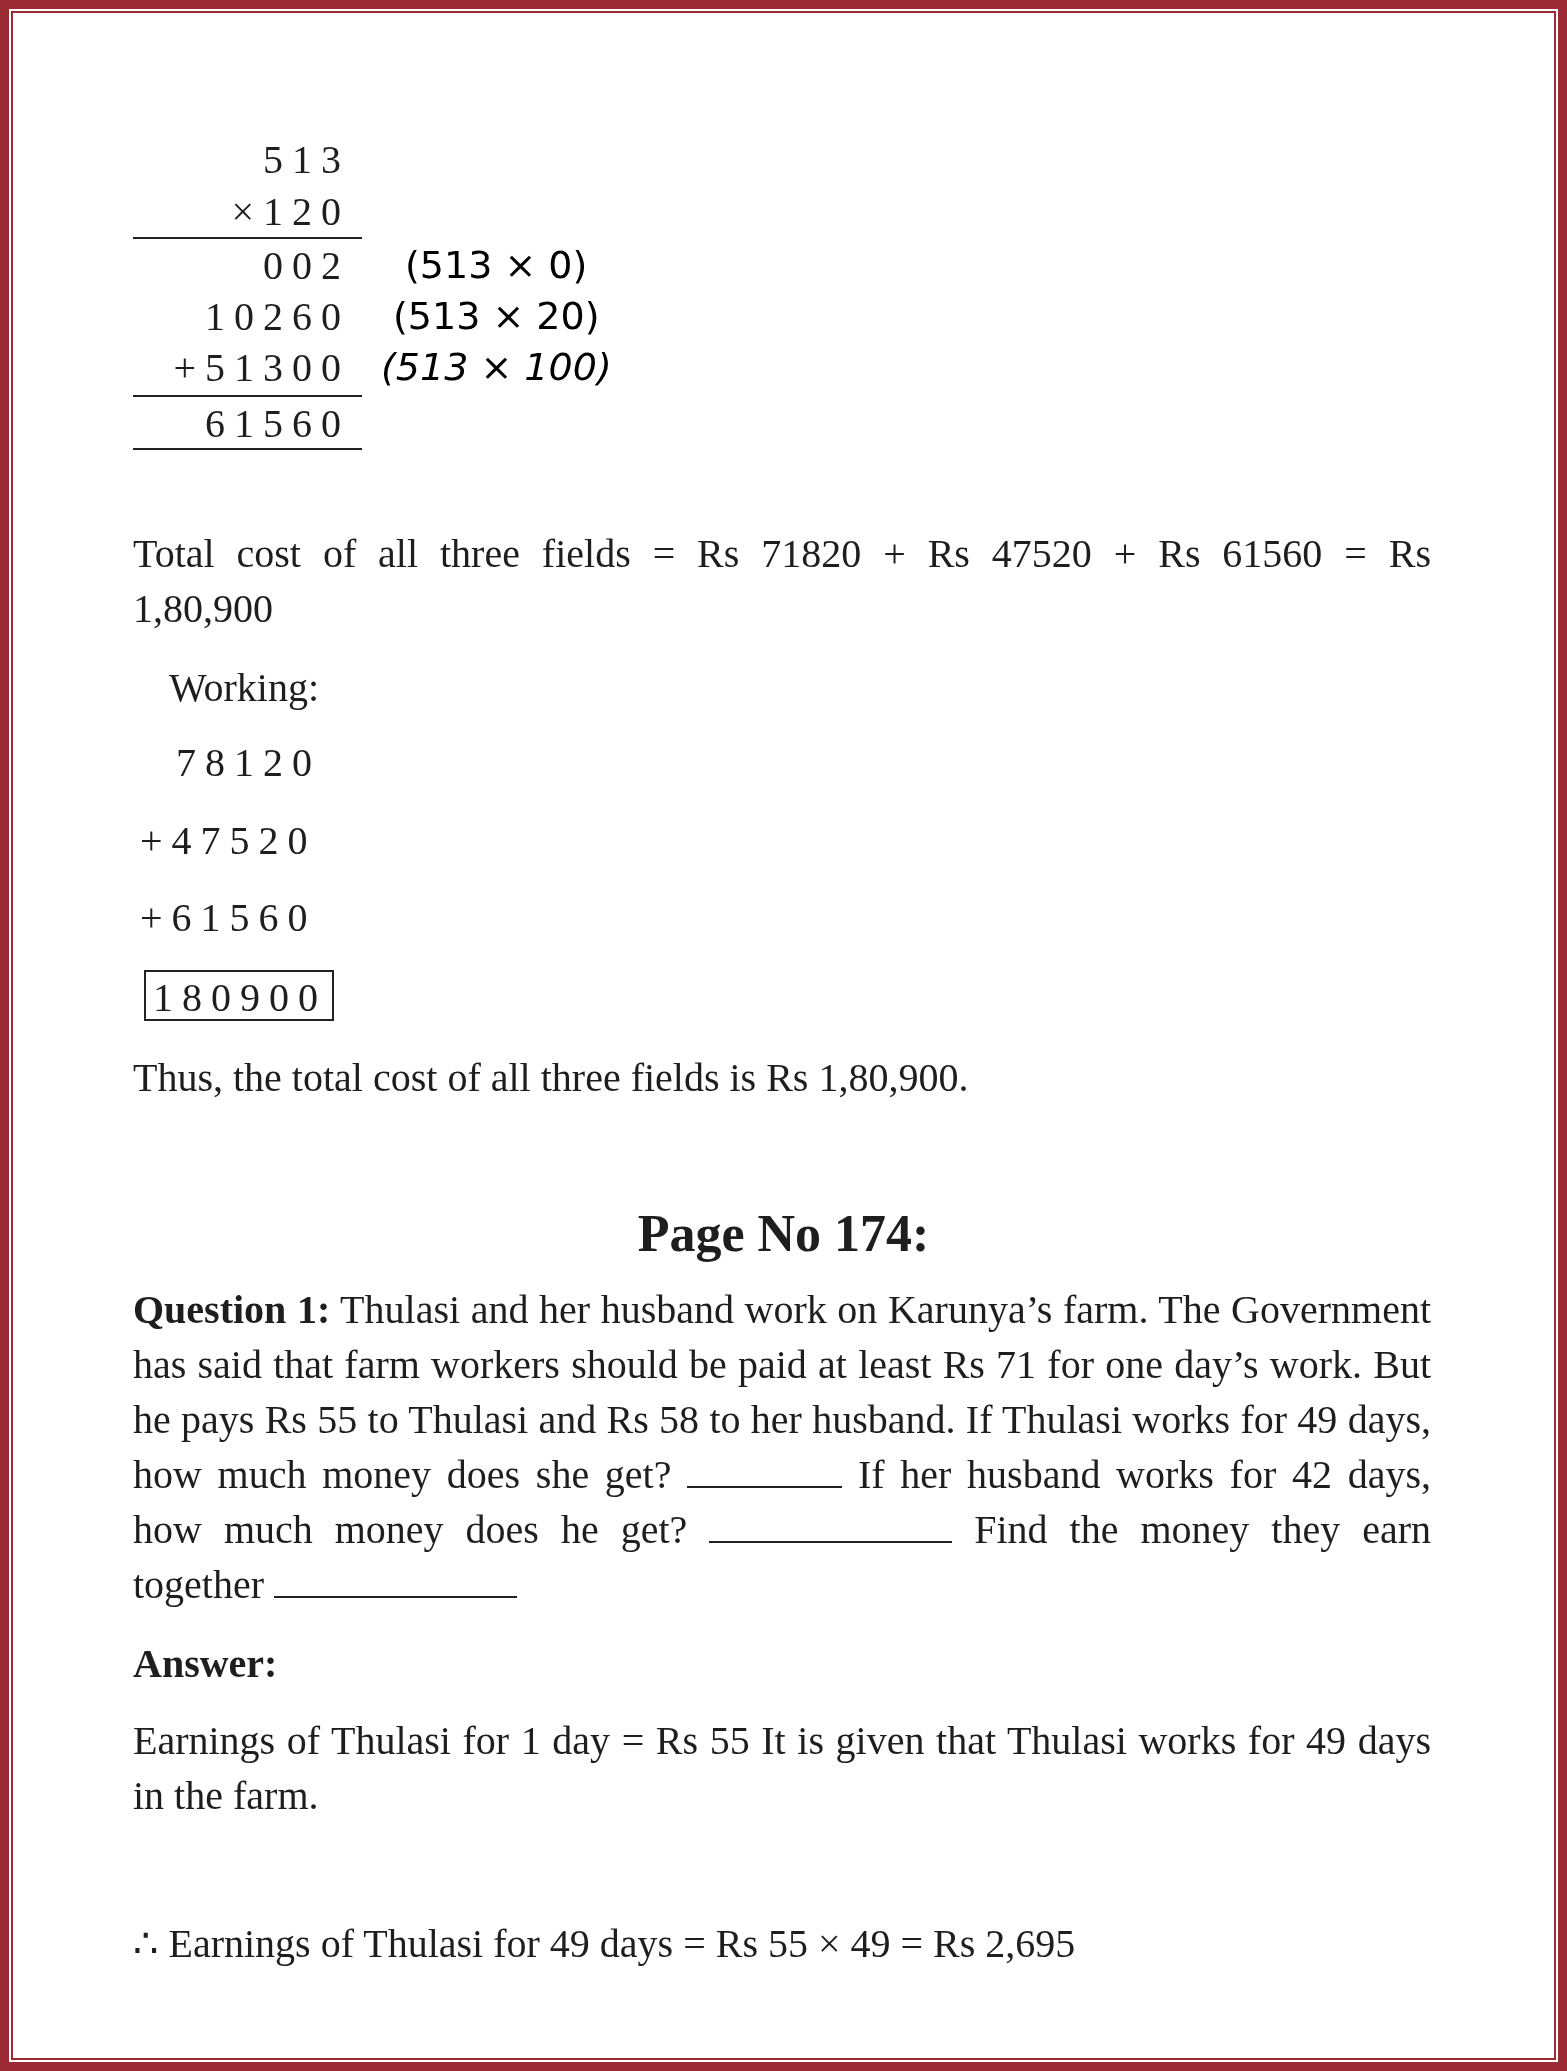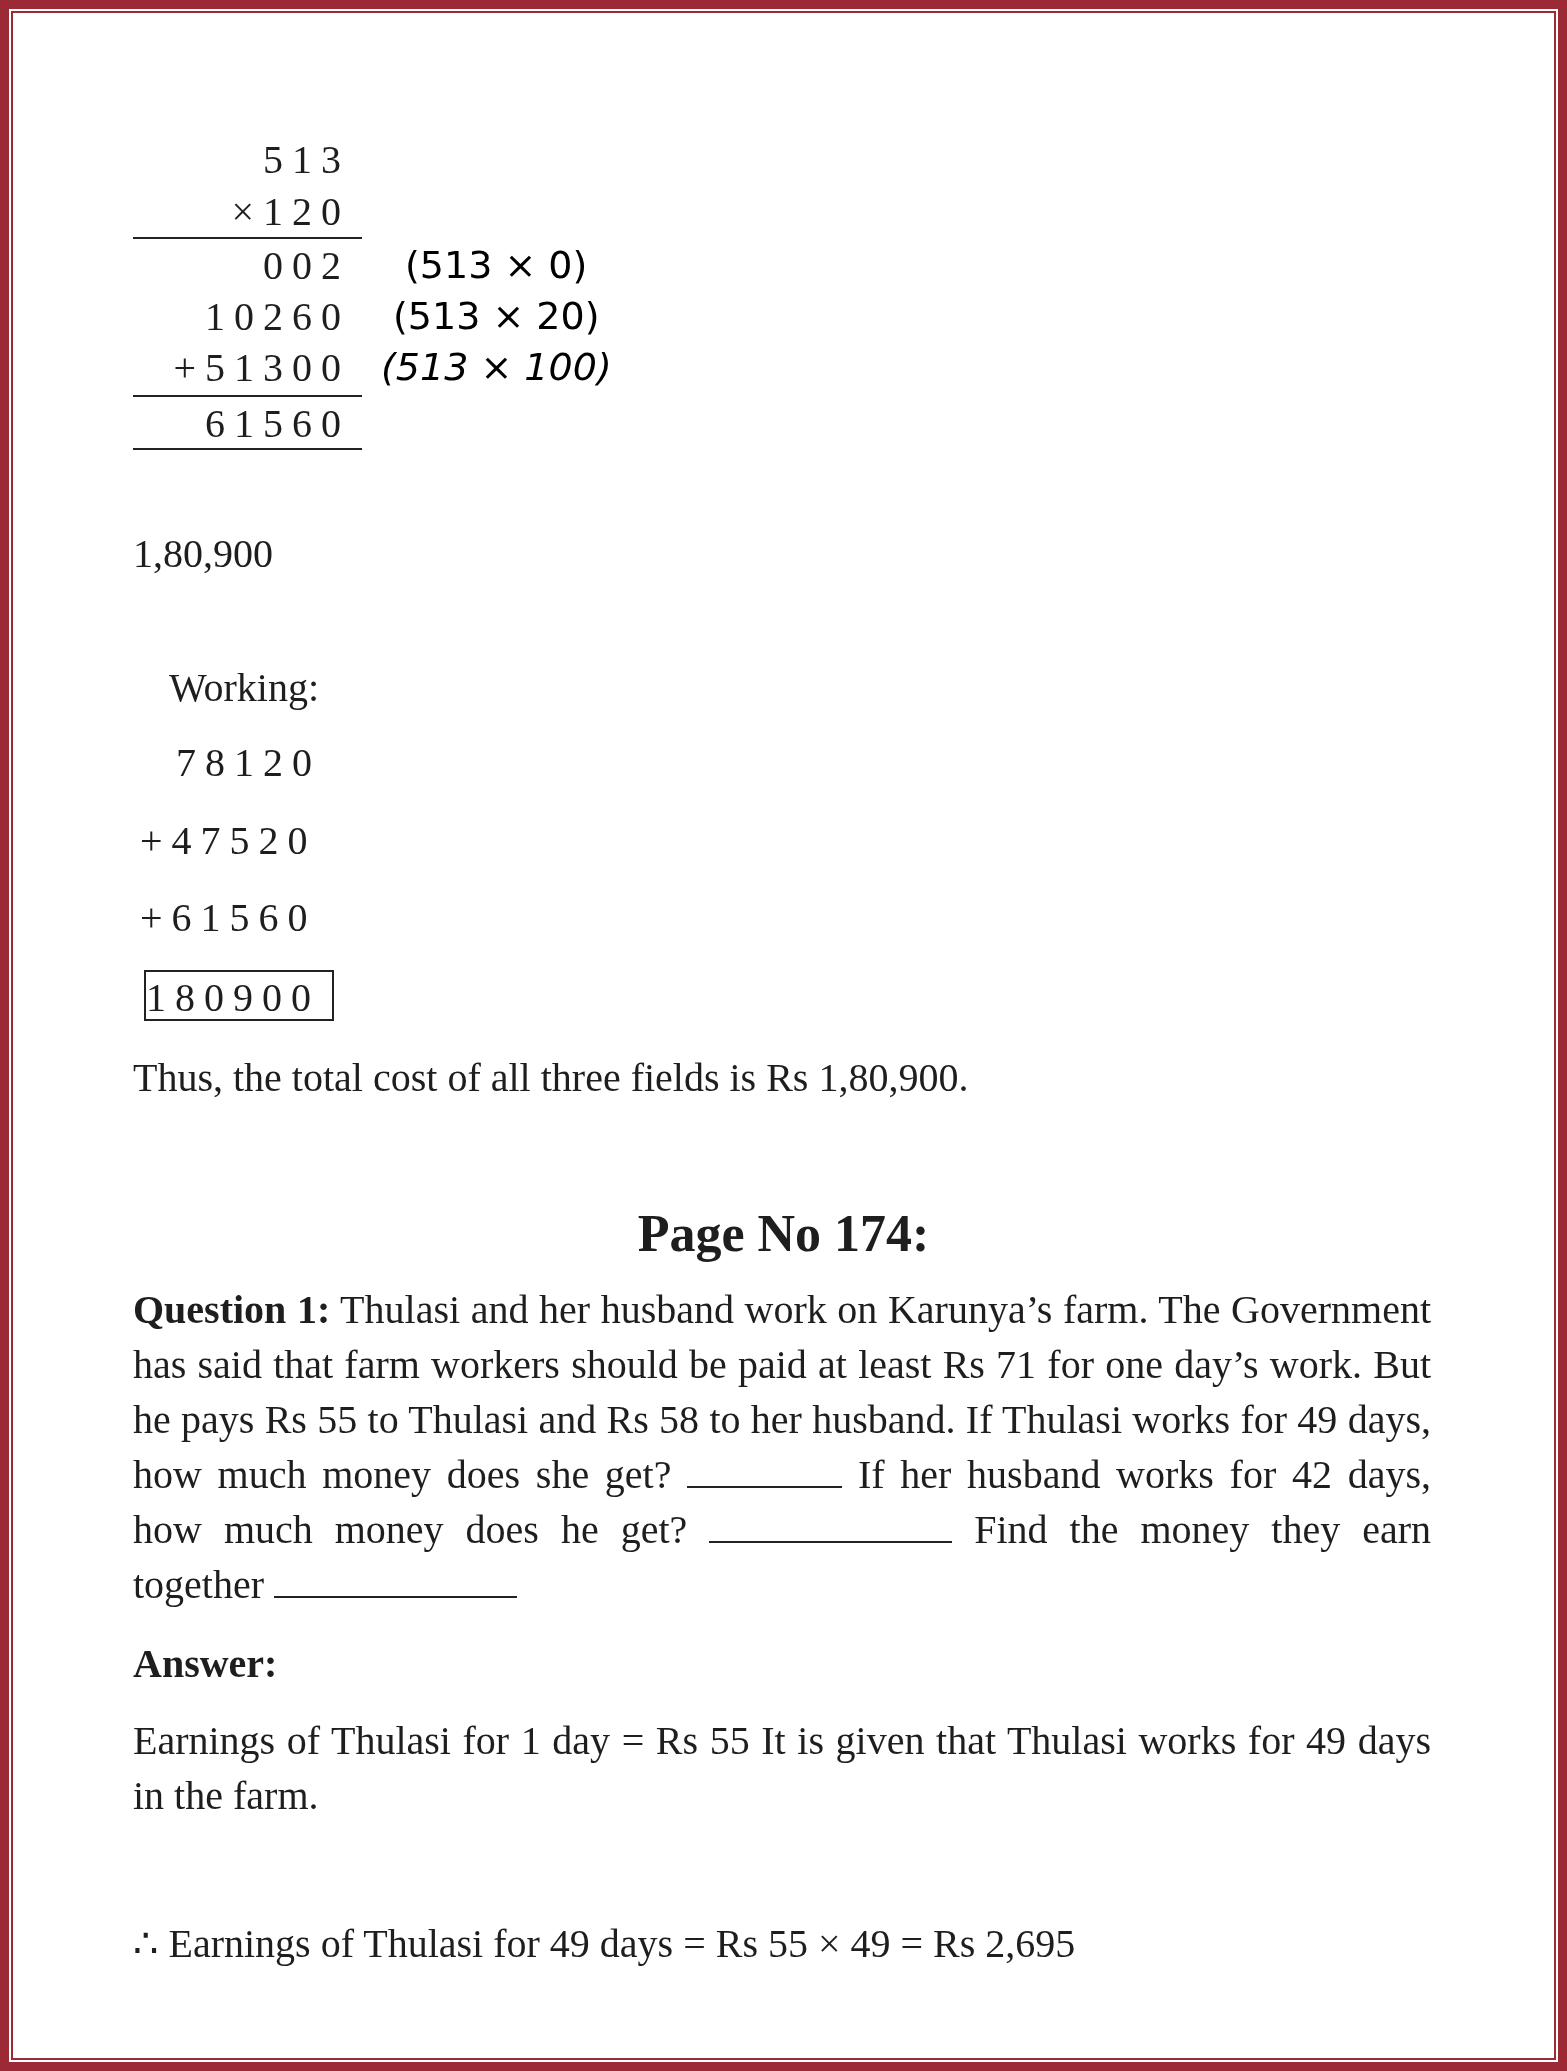--- a/index.html
+++ b/index.html
@@ -11,21 +11,21 @@
                  border:2px solid #9b2a35; }
   .abs { position:absolute; white-space:nowrap; }
   .calc-col { position:absolute; left:133px; width:229px; }
   .calc-row { position:absolute; right:12px; font-size:40px; letter-spacing:9px; line-height:1; }
   .hline { position:absolute; left:133px; width:229px; height:2px; background:#222; }
   .paren { position:absolute; font-family:"DejaVu Sans", sans-serif; font-size:38px; line-height:1; color:#000000; }
   .para { position:absolute; left:133px; width:1298px; font-size:40px; line-height:55px; text-align:justify; }
   .bold { font-weight:bold; }
   .add-row { position:absolute; left:140px; font-size:40px; letter-spacing:9px; line-height:1; }
   .boxed { position:absolute; left:144px; top:970px; width:190px; height:51px; border:2px solid #222;
-           font-size:40px; letter-spacing:9px; line-height:51px; padding-left:0; box-sizing:border-box; }
+           font-size:40px; letter-spacing:9px; line-height:51px; padding-left:7px; box-sizing:border-box; }
   .heading { position:absolute; left:0; width:1567px; text-align:center; font-size:52px; font-weight:bold; }
   .blank { display:inline-block; border-bottom:2px solid #222; height:30px; vertical-align:baseline; }
 </style>
 </head>
 <body>
 
 <div class="frame-outer"></div>
 <div class="frame-inner"></div>
 
 <div>
@@ -39,20 +39,21 @@
   </div>
   <div class="hline" style="top:237px;"></div>
   <div class="hline" style="top:395px;"></div>
   <div class="hline" style="top:448px;"></div>
   <div class="paren" style="left:405px; top:246px;">(513 × 0)</div>
   <div class="paren" style="left:393px; top:297px;">(513 × 20)</div>
   <div class="paren" style="left:381px; top:348px;font-style:italic;">(513 × 100)</div>
 </div>
 
 <div class="para" style="top:526px;">
+  <div style="text-align:justify; text-align-last:justify;">Total cost of all three fields = Rs 71820 + Rs 47520 + Rs 61560 = Rs</div>
   <div>1,80,900</div>
 </div>
 <div class="abs" style="left:133px; top:660px; font-size:40px; line-height:55px;margin-left:36px;">Working:</div>
 
 <div class="add-row" style="left:176px; top:743px;">78120</div>
 <div class="add-row" style="top:821px;">+47520</div>
 <div class="add-row" style="top:898px;">+61560</div>
 <div class="boxed">180900</div>
 
 <div class="abs" style="left:133px; top:1050px; font-size:40px; line-height:55px;">Thus, the total cost of all three fields is Rs 1,80,900.</div>

